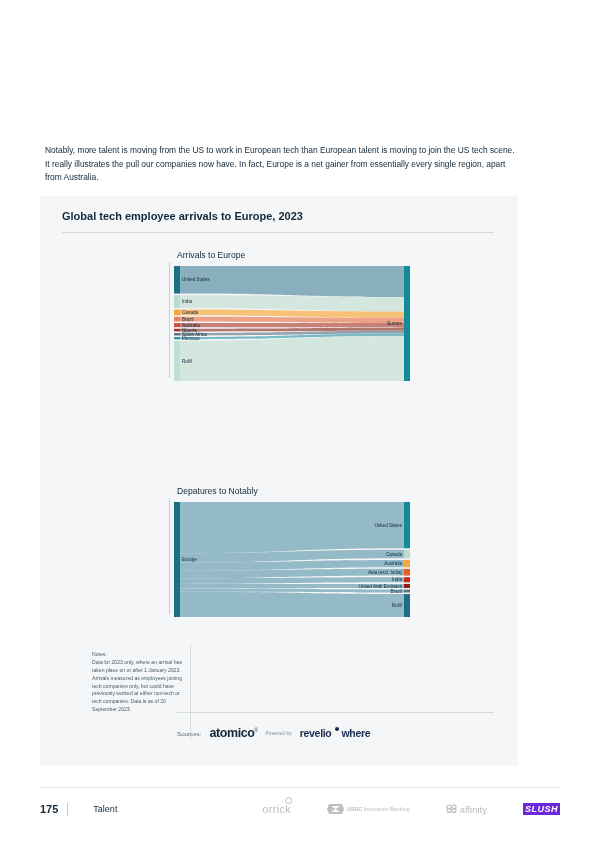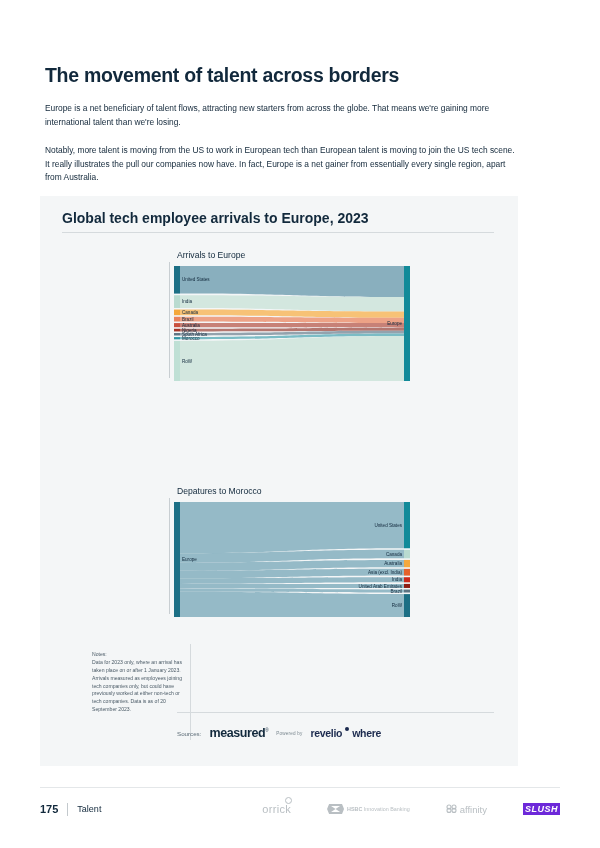--- a/index.html
+++ b/index.html
@@ -24,21 +24,21 @@
   .para.p2 { top: 144px; }
 
   
   .panel {
     position: absolute; left: 40px; top: 196px;
     width: 478px; height: 570px;
     background: #f4f6f7;
   }
   .panel-title {
     position: absolute; left: 22px; top: 14px;
-    font-size: 14px; font-weight: bold; color: #12293c;
+    font-size: 11px; font-weight: bold; color: #12293c;
   }
   .panel-rule {
     position: absolute; left: 22px; top: 36px;
     width: 432px; height: 1px; background: #d5dadd;
   }
   .sub-title {
     position: absolute; font-size: 8.6px; font-weight: normal; color: #12293c;
   }
   .sub-arrivals { left: 137px; top: 54px; }
   .sub-departures { left: 137px; top: 290px; }
@@ -91,21 +91,21 @@
   .footer-rule {
     position: absolute; left: 40px; top: 787px; width: 520px; height: 1px;
     background: #e4e7e9;
   }
   .footer {
     position: absolute; left: 40px; top: 796px; width: 520px; height: 26px;
     display: flex; align-items: center;
   }
   .pagenum { font-size: 11px; font-weight: bold; color: #12293c; }
   .fdiv { width: 1px; height: 13px; background: #c3c9cd; margin: 0 9px; }
-  .fsection { font-size: 9px; color: #12293c; }
+  .fsection { font-size: 9px; color: #12293c; margin-left: 16px; }
   .logos { margin-left: auto; display: flex; align-items: center; gap: 36px; }
   .lg { color: #b9bfc3; display: flex; align-items: center; }
   .lg-orrick { font-size: 11px; letter-spacing: .3px; position: relative; color:#b9bfc3; }
   .lg-orrick .ring {
     position: absolute; right: -1px; top: -6px;
     width: 7px; height: 7px; border: 1.1px solid #b9bfc3; border-radius: 50%;
   }
   .lg-hsbc { display: flex; align-items: center; gap: 3px; }
   .hex {
     width: 17px; height: 10px; background: #b9bfc3; position: relative;
@@ -124,30 +124,28 @@
     font-size: 9px; font-weight: bold; font-style: italic;
     letter-spacing: .5px; color: #ffffff; background: #6d28d9;
     padding: 1px 2px;
   }
 </style>
 </head>
 <body>
 
 <div class="page">
 
-  <h1 class="title">The movement of talent across borders</h1>
-  <p class="para p1">Europe is a net beneficiary of talent flows, attracting new starters from across the globe. That means we're gaining more international talent than we're losing.</p>
   <p class="para p2">Notably, more talent is moving from the US to work in European tech than European talent is moving to join the US tech scene. It really illustrates the pull our companies now have. In fact, Europe is a net gainer from essentially every single region, apart from Australia.</p>
 
   <div class="panel">
     <div class="panel-title">Global tech employee arrivals to Europe, 2023</div>
     <div class="panel-rule"></div>
 
     <div class="sub-title sub-arrivals">Arrivals to Europe</div>
-    <div class="sub-title sub-departures">Depatures to Morocco</div>
+    <div class="sub-title sub-departures">Depatures to Notably</div>
 
     <div class="axis-line" style="left:129px; top:66px; height:116px;"></div>
     <div class="axis-line" style="left:129px; top:302px; height:116px;"></div>
 
     <div class="sankey" style="left:134px; top:70px;">
       <svg id="svg-arrivals" width="236" height="115" viewBox="0 0 236 115">
           <path d="M6,-1.4210854715202004e-14 C118,-1.4210854715202004e-14 118,-1.4210854715202004e-14 230,-1.4210854715202004e-14 L230,31.049999999999997 C118,31.049999999999997 118,27.593999999999987 6,27.593999999999987 Z" fill="#7fa8b8" opacity="0.92"></path>
           <path d="M6,29.19399999999999 C118,29.19399999999999 118,31.049999999999997 230,31.049999999999997 L230,45.425 C118,45.425 118,41.96899999999999 6,41.96899999999999 Z" fill="#cfe5dc" opacity="0.92"></path>
           <path d="M6,43.56899999999999 C118,43.56899999999999 118,45.425 230,45.425 L230,51.75 C118,51.75 118,49.18999999999999 6,49.18999999999999 Z" fill="#f6bd6a" opacity="0.92"></path>
           <path d="M6,50.78999999999999 C118,50.78999999999999 118,51.75 230,51.75 L230,57.04 C118,57.04 118,55.49119999999999 6,55.49119999999999 Z" fill="#eb9a7c" opacity="0.92"></path>
@@ -212,21 +210,21 @@
 
     <div class="notes">
       <span class="nhead">Notes:</span>
       <span>Data for 2023 only, where an arrival has taken place on or after 1 January 2023. Arrivals measured as employees joining tech companies only, but could have previously worked at either non-tech or tech companies. Data is as of 20 September 2023.</span>
     </div>
     <div class="notes-divider"></div>
 
     <div class="sources-rule"></div>
     <div class="sources-row">
       <span class="sources-label">Sources:</span>
-      <span class="logo-atomico"><span>measured</span><sup>®</sup></span>
+      <span class="logo-atomico"><span>atomico</span><sup>®</sup></span>
       <span class="powered">Powered by</span>
       <span class="logo-revelio">
         <span>revelio</span>
           <span class="rev-dot"></span>
           <span>where</span>
       </span>
     </div>
   </div>
 
   <div class="footer-rule"></div>

